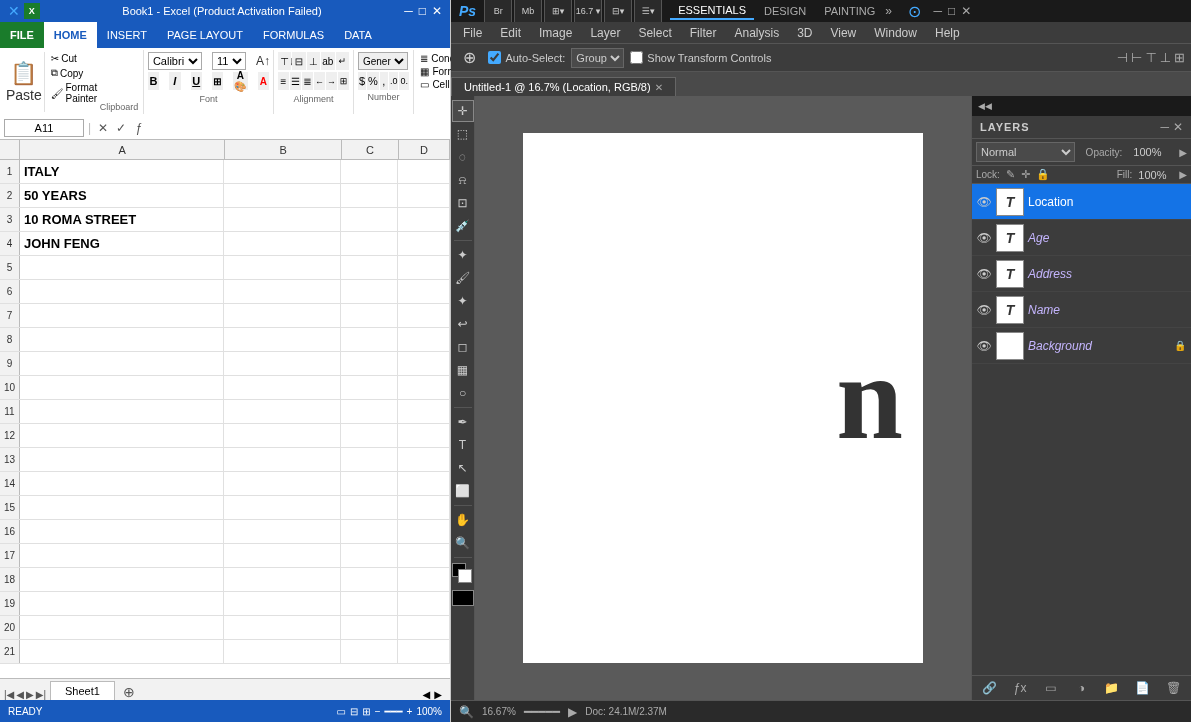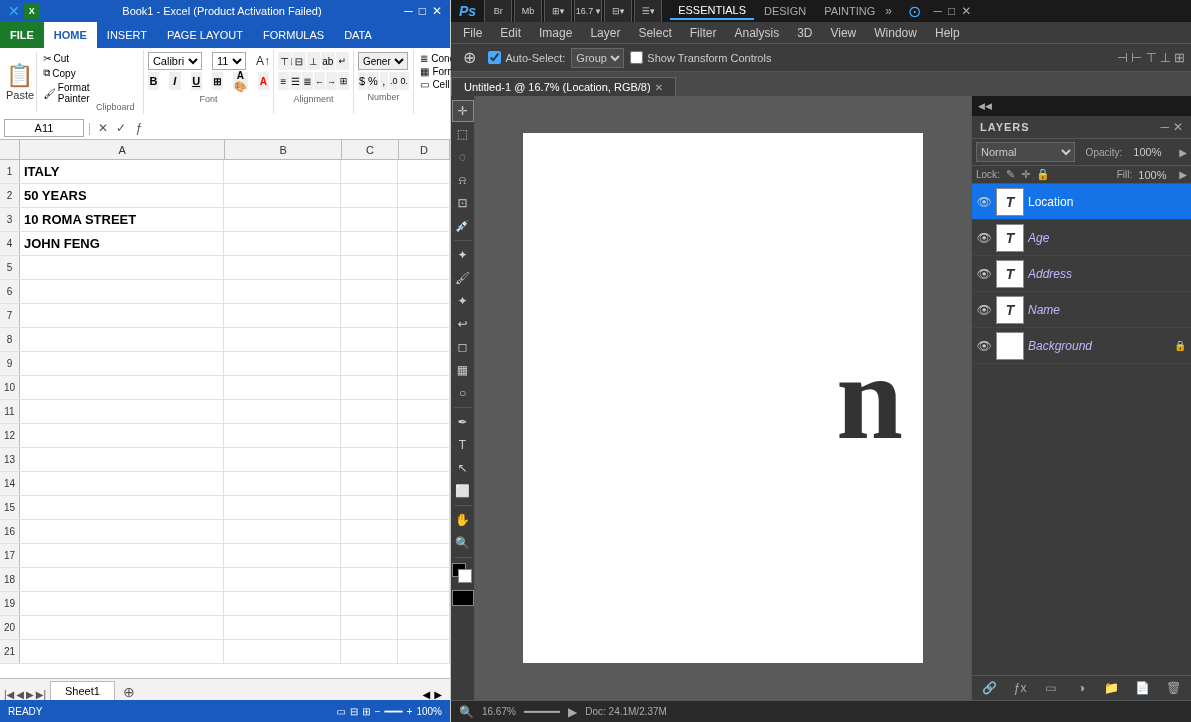--- a/index.html
+++ b/index.html
@@ -69,21 +69,21 @@
       padding: 2px 4px;
     }
     .paste-btn {
       display: flex; flex-direction: column;
       align-items: center; justify-content: center;
       width: 42px; cursor: pointer;
       padding: 2px;
       border-right: 1px solid #e0e0e0;
     }
     .paste-icon { font-size: 22px; color: #333; }
-    .paste-label { font-size: 11px; color: #333; }
+    .paste-label { font-size: 14px; color: #333; }
     .clipboard-sub {
       display: flex; flex-direction: column; gap: 1px;
       padding-left: 4px;
     }
     .clip-btn {
       display: flex; align-items: center; gap: 2px;
       cursor: pointer; padding: 1px 2px; font-size: 10px;
     }
     .group-label { font-size: 9px; color: #666; text-align: center; margin-top: auto; width: 100%; padding-top: 2px; }
 

